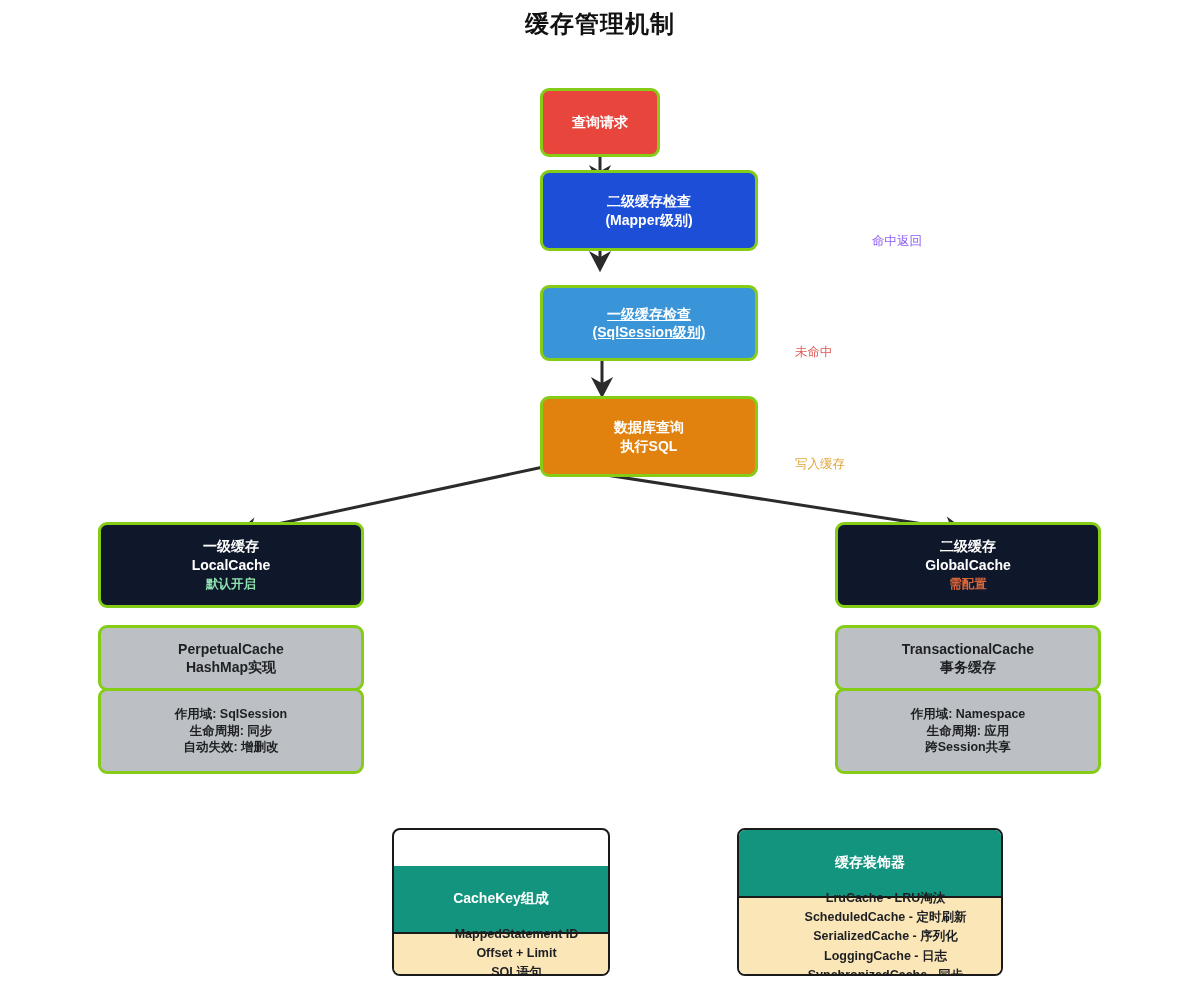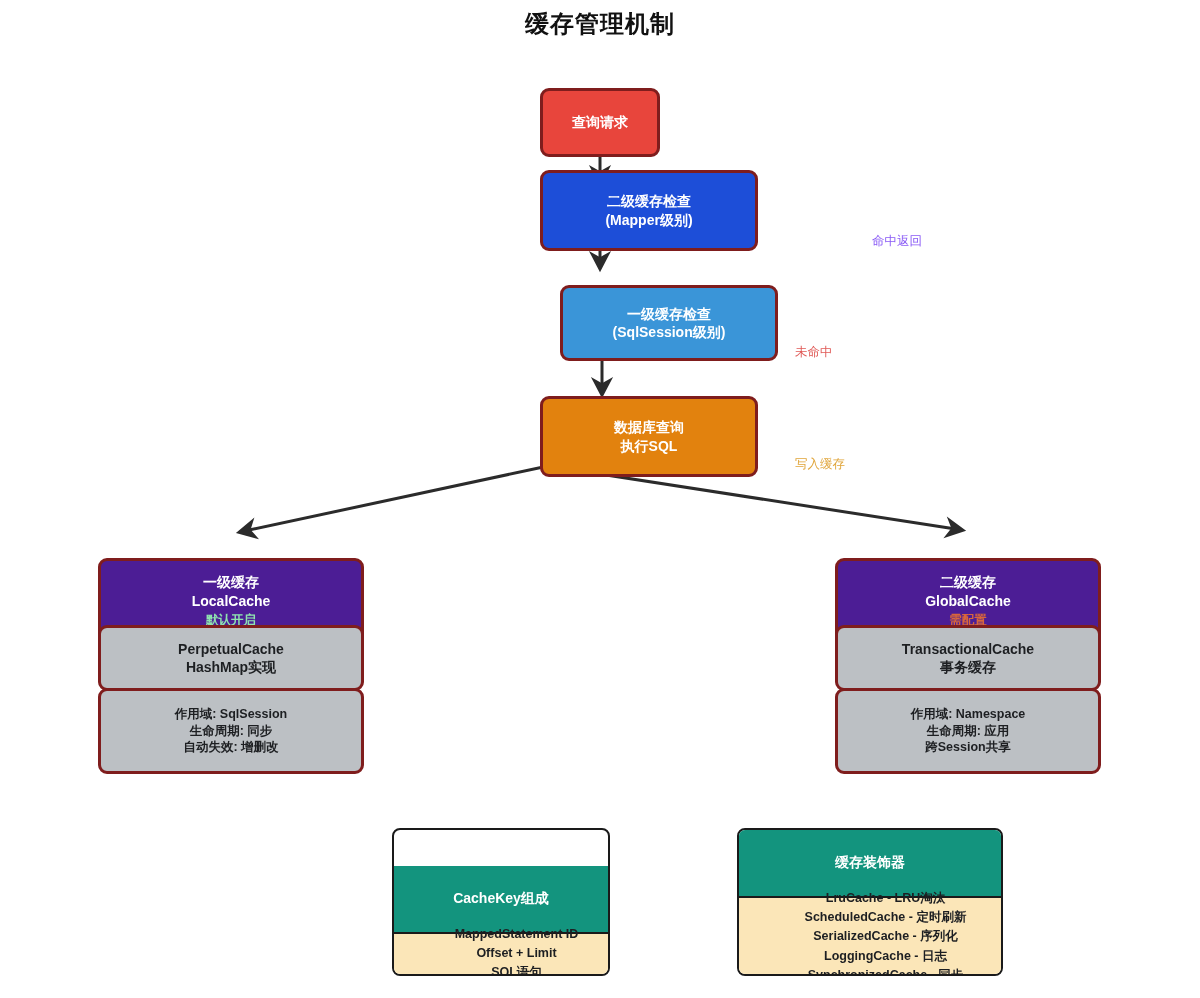--- a/index.html
+++ b/index.html
@@ -24,40 +24,40 @@
     width: 1200px;
     text-align: center;
     font-size: 24px;
     font-weight: bold;
     color: #111111;
     letter-spacing: 1px;
   }
   .node {
     position: absolute;
     box-sizing: border-box;
-    border: 3px solid #7f1d1d;
+    border: 3px solid #84cc16;
     border-radius: 9px;
     display: flex;
     flex-direction: column;
     align-items: center;
     justify-content: center;
     text-align: center;
     line-height: 1.32;
     font-weight: bold;
     z-index: 5;
   }
   .node .l1 { display: block; }
   .node .l2 { display: block; }
   .node .l3 { display: block; }
 
   .n-red    { background: #e8453c; color: #ffffff; font-size: 14px; }
   .n-purple { background: #1d4ed8; color: #ffffff; font-size: 14px; }
   .n-blue   { background: #3a95d8; color: #ffffff; font-size: 14px; }
   .n-orange { background: #e2820e; color: #ffffff; font-size: 14px; }
-  .n-green  { background: #4c1d95; color: #ffffff; font-size: 14px; margin-top: 36px; }
+  .n-green  { background: #0f172a; color: #ffffff; font-size: 14px; }
   .n-gray   { background: #bcc0c4; color: #1d1f22; font-size: 14px; }
   .n-gray.detail { font-size: 12.5px; }
 
   .sub-faded {
     font-size: 12.5px;
     font-weight: bold;
     color: #8fe3af;
     margin-top: 2px;
   }
   .sub-warn {
@@ -149,21 +149,21 @@
 
   <div class="node n-red" style="left:540px; top:88px; width:120px; height:69px;">
     <span class="l1">查询请求</span>
   </div>
 
   <div class="node n-purple" style="left:540px; top:170px; width:218px; height:81px;">
     <span class="l1">二级缓存检查</span>
     <span class="l2">(Mapper级别)</span>
   </div>
 
-  <div class="node n-blue" style="left:560px; top:285px; width:218px; height:76px;">
+  <div class="node n-blue" style="left:540px; top:285px; width:218px; height:76px;text-decoration:underline;">
     <span class="l1">一级缓存检查</span>
     <span class="l2">(SqlSession级别)</span>
   </div>
 
   <div class="node n-orange" style="left:540px; top:396px; width:218px; height:81px;">
     <span class="l1">数据库查询</span>
     <span class="l2">执行SQL</span>
   </div>
 
   <div class="edge-label" style="left:828px; top:233px; color:#8b5cf6;margin-left:44px;">命中返回</div>

